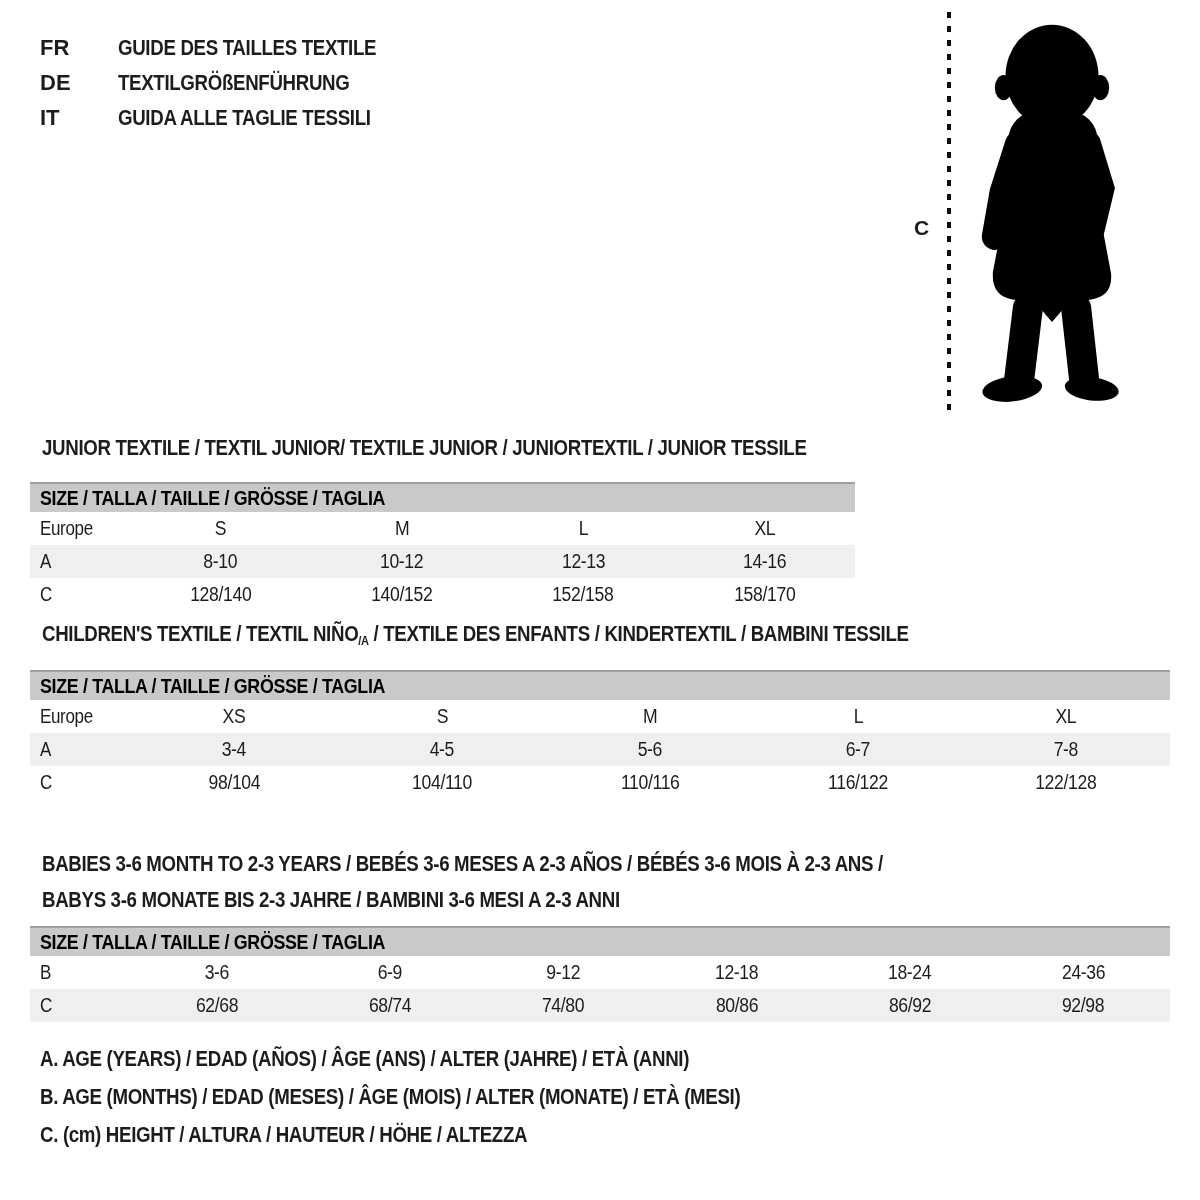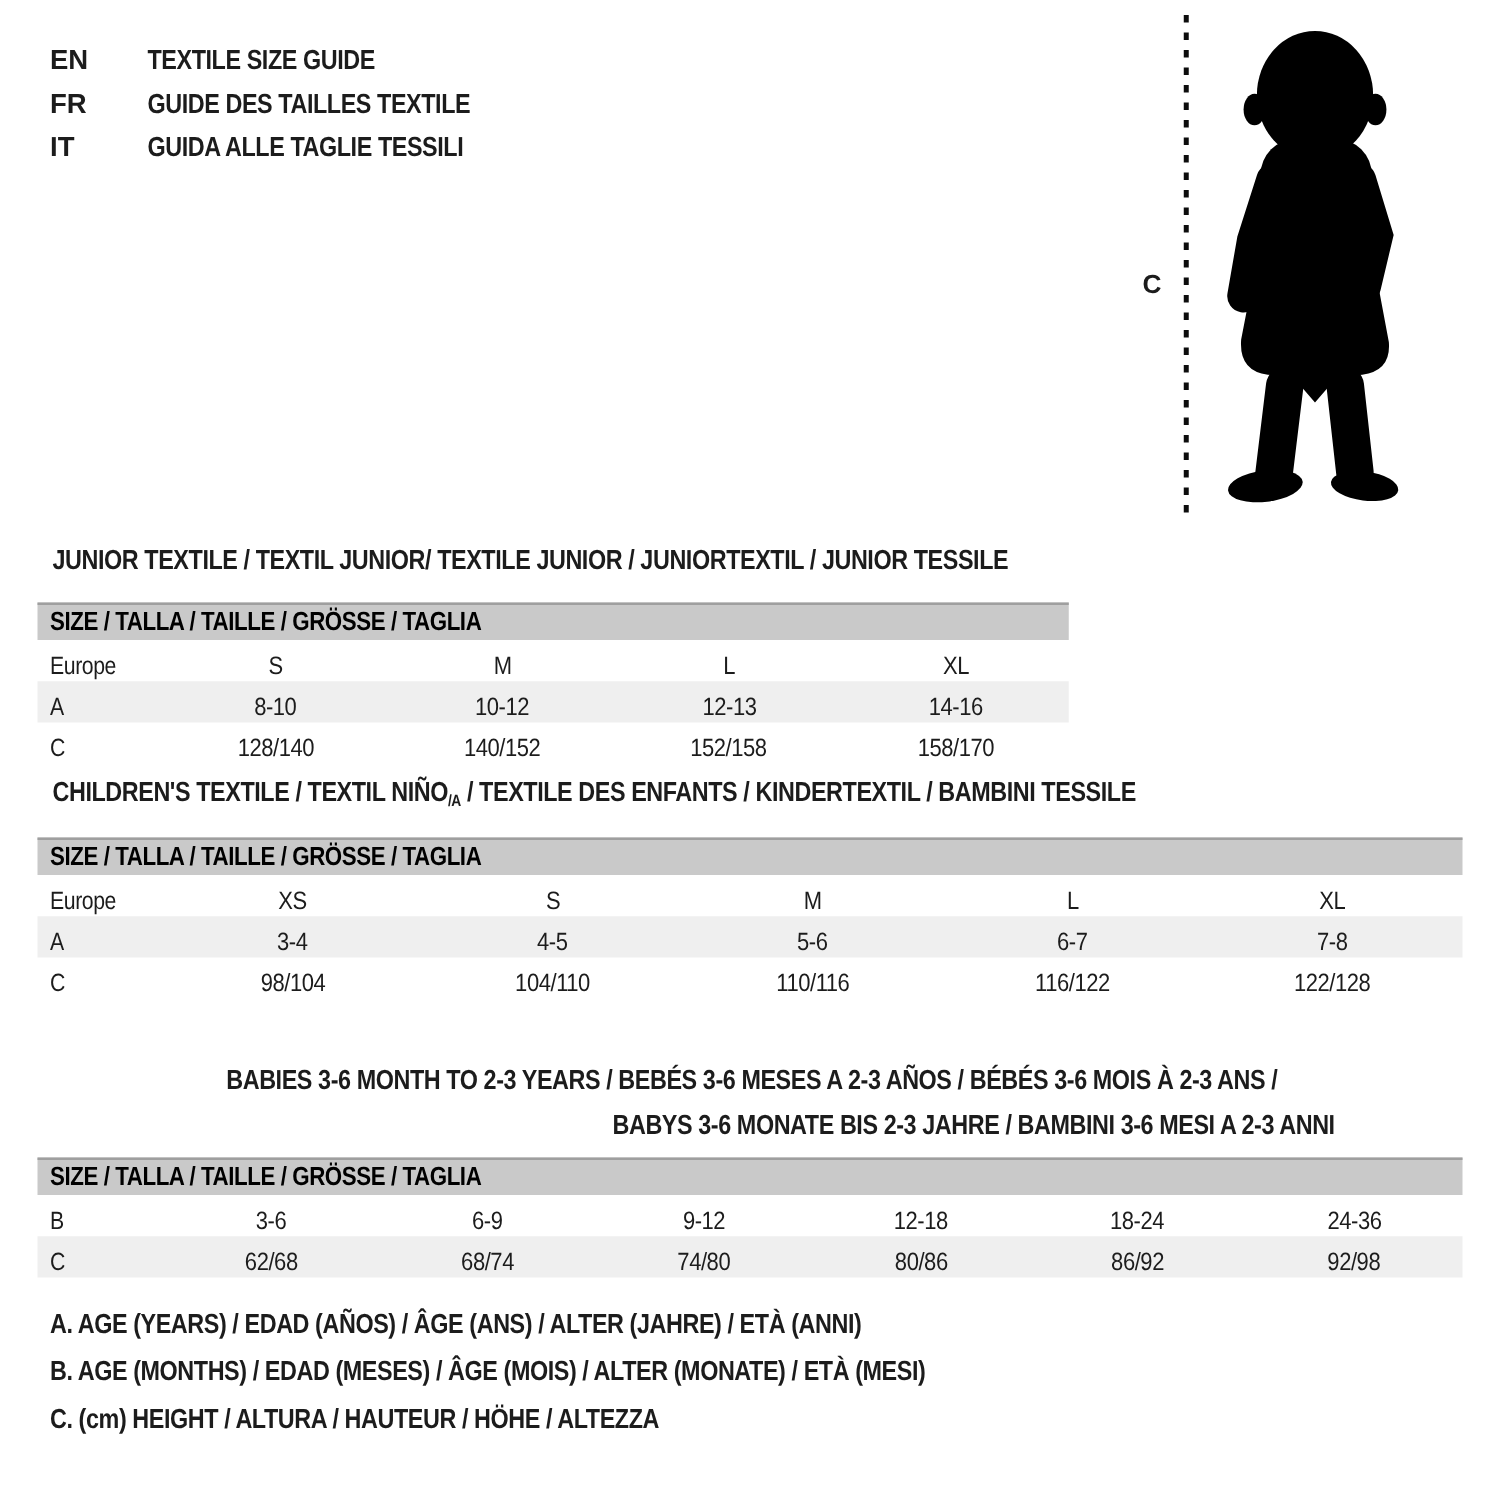--- a/index.html
+++ b/index.html
@@ -28,56 +28,56 @@
   .baby    { position: absolute; left: 62px; top: 8px; }
 
   
   .section      { position: absolute; left: 30px; }
   .sec-junior   { top: 436px; width: 825px; }
   .sec-children { top: 622px; width: 1140px; }
   .sec-babies   { top: 846px; width: 1140px; }
 
   .sec-heading  { font-weight: bold; font-size: 22px; padding-left: 12px; height: 24px; line-height: 24px; }
   .sec-babies .sec-heading { height: auto; }
-  .sec-babies .head-line { height: 36px; line-height: 36px; text-align: right; }
+  .sec-babies .head-line { height: 36px; line-height: 36px; }
 
   .size-bar {
     background: #c9c9c9;
     border-top: 2px solid #9f9f9f;
     height: 30px;
     display: flex; align-items: center;
     padding-left: 10px;
     font-weight: bold; font-size: 21px; color: #000000;
   }
   .m-junior   .size-bar { margin-top: 22px; }
   .m-children .size-bar { margin-top: 24px; }
   .m-babies   .size-bar { margin-top: 8px; }
 
-  .trow { height: 33px; display: flex; align-items: flex-end; font-size: 20px; font-weight: normal; }
+  .trow { height: 33px; display: flex; align-items: center; font-size: 20px; font-weight: normal; }
   .trow.shaded { background: #efefef; }
   .tcell.label { width: 100px; flex: 0 0 100px; padding-left: 10px; text-align: left; }
   .tcell.val   { flex: 1; text-align: center; }
 
   
   .footnotes { position: absolute; left: 40px; top: 1040px; font-weight: bold; font-size: 22px; }
   .fn-row { height: 38px; display: flex; align-items: center; }
 </style>
 </head>
 <body>
 
 <div>
 
   <div class="lang-block">
     <div class="lang-row">
-      <span class="lang-code">EN</span>
-      <span class="cond">TEXTILE SIZE GUIDE</span>
-    </div>
-    <div class="lang-row">
       <span class="lang-code">FR</span>
       <span class="cond">GUIDE DES TAILLES TEXTILE</span>
+    </div>
+    <div class="lang-row">
+      <span class="lang-code">DE</span>
+      <span class="cond">TEXTILGRÖßENFÜHRUNG</span>
     </div>
     <div class="lang-row">
       <span class="lang-code">IT</span>
       <span class="cond">GUIDA ALLE TAGLIE TESSILI</span>
     </div>
   </div>
 
   <div class="figure">
     <span class="c-label">C</span>
     <svg class="dash" width="6" height="410" viewBox="0 0 6 410">

